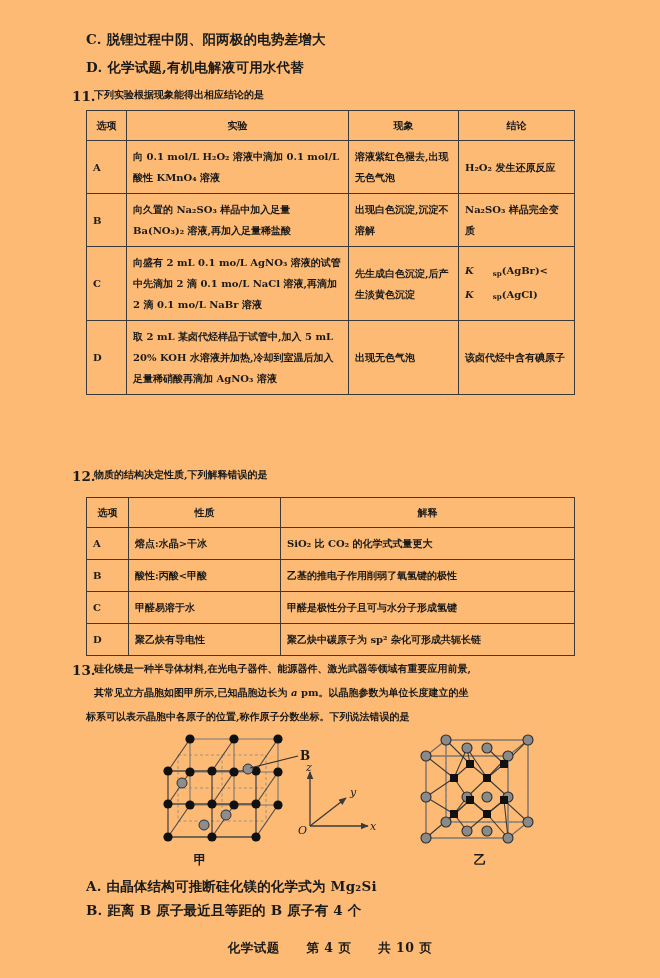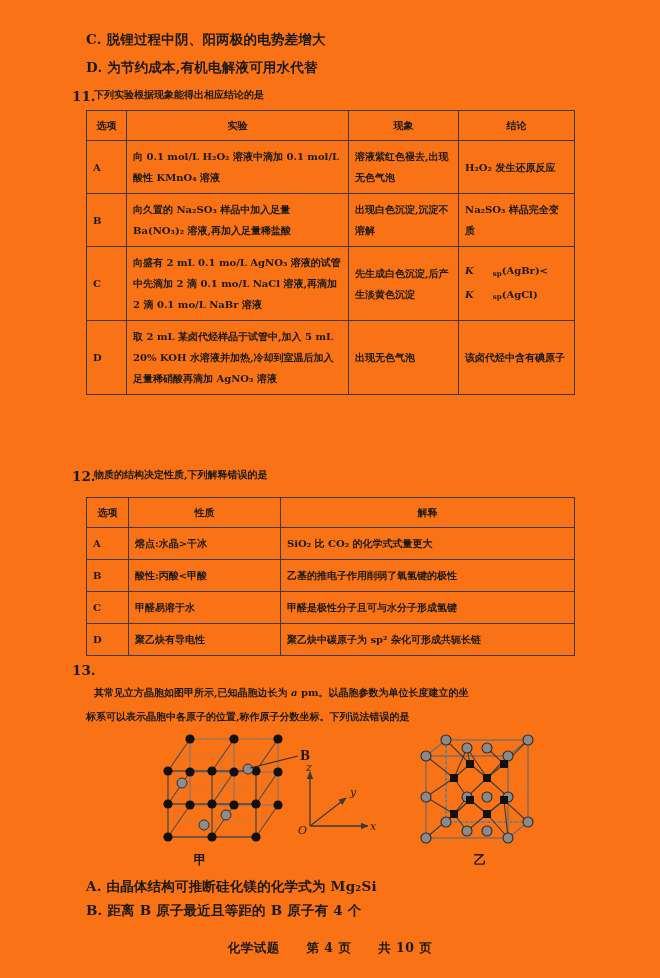--- a/index.html
+++ b/index.html
@@ -13,21 +13,21 @@
     font-family: "DejaVu Serif", "Liberation Serif", serif;
     color: #1a1a1a;
     position: relative;
     overflow: hidden;
   }
   .page {
     position: absolute;
     left: 0; top: 0;
     width: 660px;
     height: 978px;
-    background: #f97316;
+    background: #fdba74;
   }
   
   .opt-line {
     position: absolute;
     font-size: 13.5px;
     font-weight: 700;
     letter-spacing: .2px;
     white-space: nowrap;
   }
   .qline {
@@ -92,21 +92,21 @@
     letter-spacing: .5px;
   }
   .footer span { margin: 0 11px; }
 </style>
 </head>
 <body>
 
 <div class="page">
 
   <div class="opt-line" style="left:86px; top:31px;">C. 脱锂过程中阴、阳两极的电势差增大</div>
-  <div class="opt-line" style="left:86px; top:59px;">D. 为节约成本,有机电解液可用水代替</div>
+  <div class="opt-line" style="left:86px; top:59px;">D. 化学试题,有机电解液可用水代替</div>
 
   <div class="qnum" style="left:72px; top:88px;">11.</div>
   <div class="qline" style="left:94px; top:88px;">下列实验根据现象能得出相应结论的是</div>
 
   <table class="exam" style="left:86px; top:110px; width:488px;">
     <colgroup>
       <col style="width:40px">
       <col style="width:222px">
       <col style="width:110px">
       <col style="width:116px">
@@ -184,20 +184,21 @@
       </tr>
       <tr>
         <td class="optcol">D</td>
         <td>聚乙炔有导电性</td>
         <td>聚乙炔中碳原子为 sp² 杂化可形成共轭长链</td>
       </tr>
     </tbody>
   </table>
 
   <div class="qnum" style="left:72px; top:662px;">13.</div>
+  <div class="qline" style="left:94px; top:662px;">硅化镁是一种半导体材料,在光电子器件、能源器件、激光武器等领域有重要应用前景,</div>
   <div class="qline" style="left:94px; top:686px;">其常见立方晶胞如图甲所示,已知晶胞边长为&nbsp;<span class="ital">a</span>&nbsp;pm。以晶胞参数为单位长度建立的坐</div>
   <div class="qline" style="left:86px; top:710px;">标系可以表示晶胞中各原子的位置,称作原子分数坐标。下列说法错误的是</div>
 
   <div class="figwrap" style="left:160px; top:727px;">
     <svg width="140" height="130" viewBox="0 0 140 130">
       <defs>
         <g id="latticeJ"></g>
       </defs>
 
       <g stroke="#777" stroke-width="1.1" fill="none">

